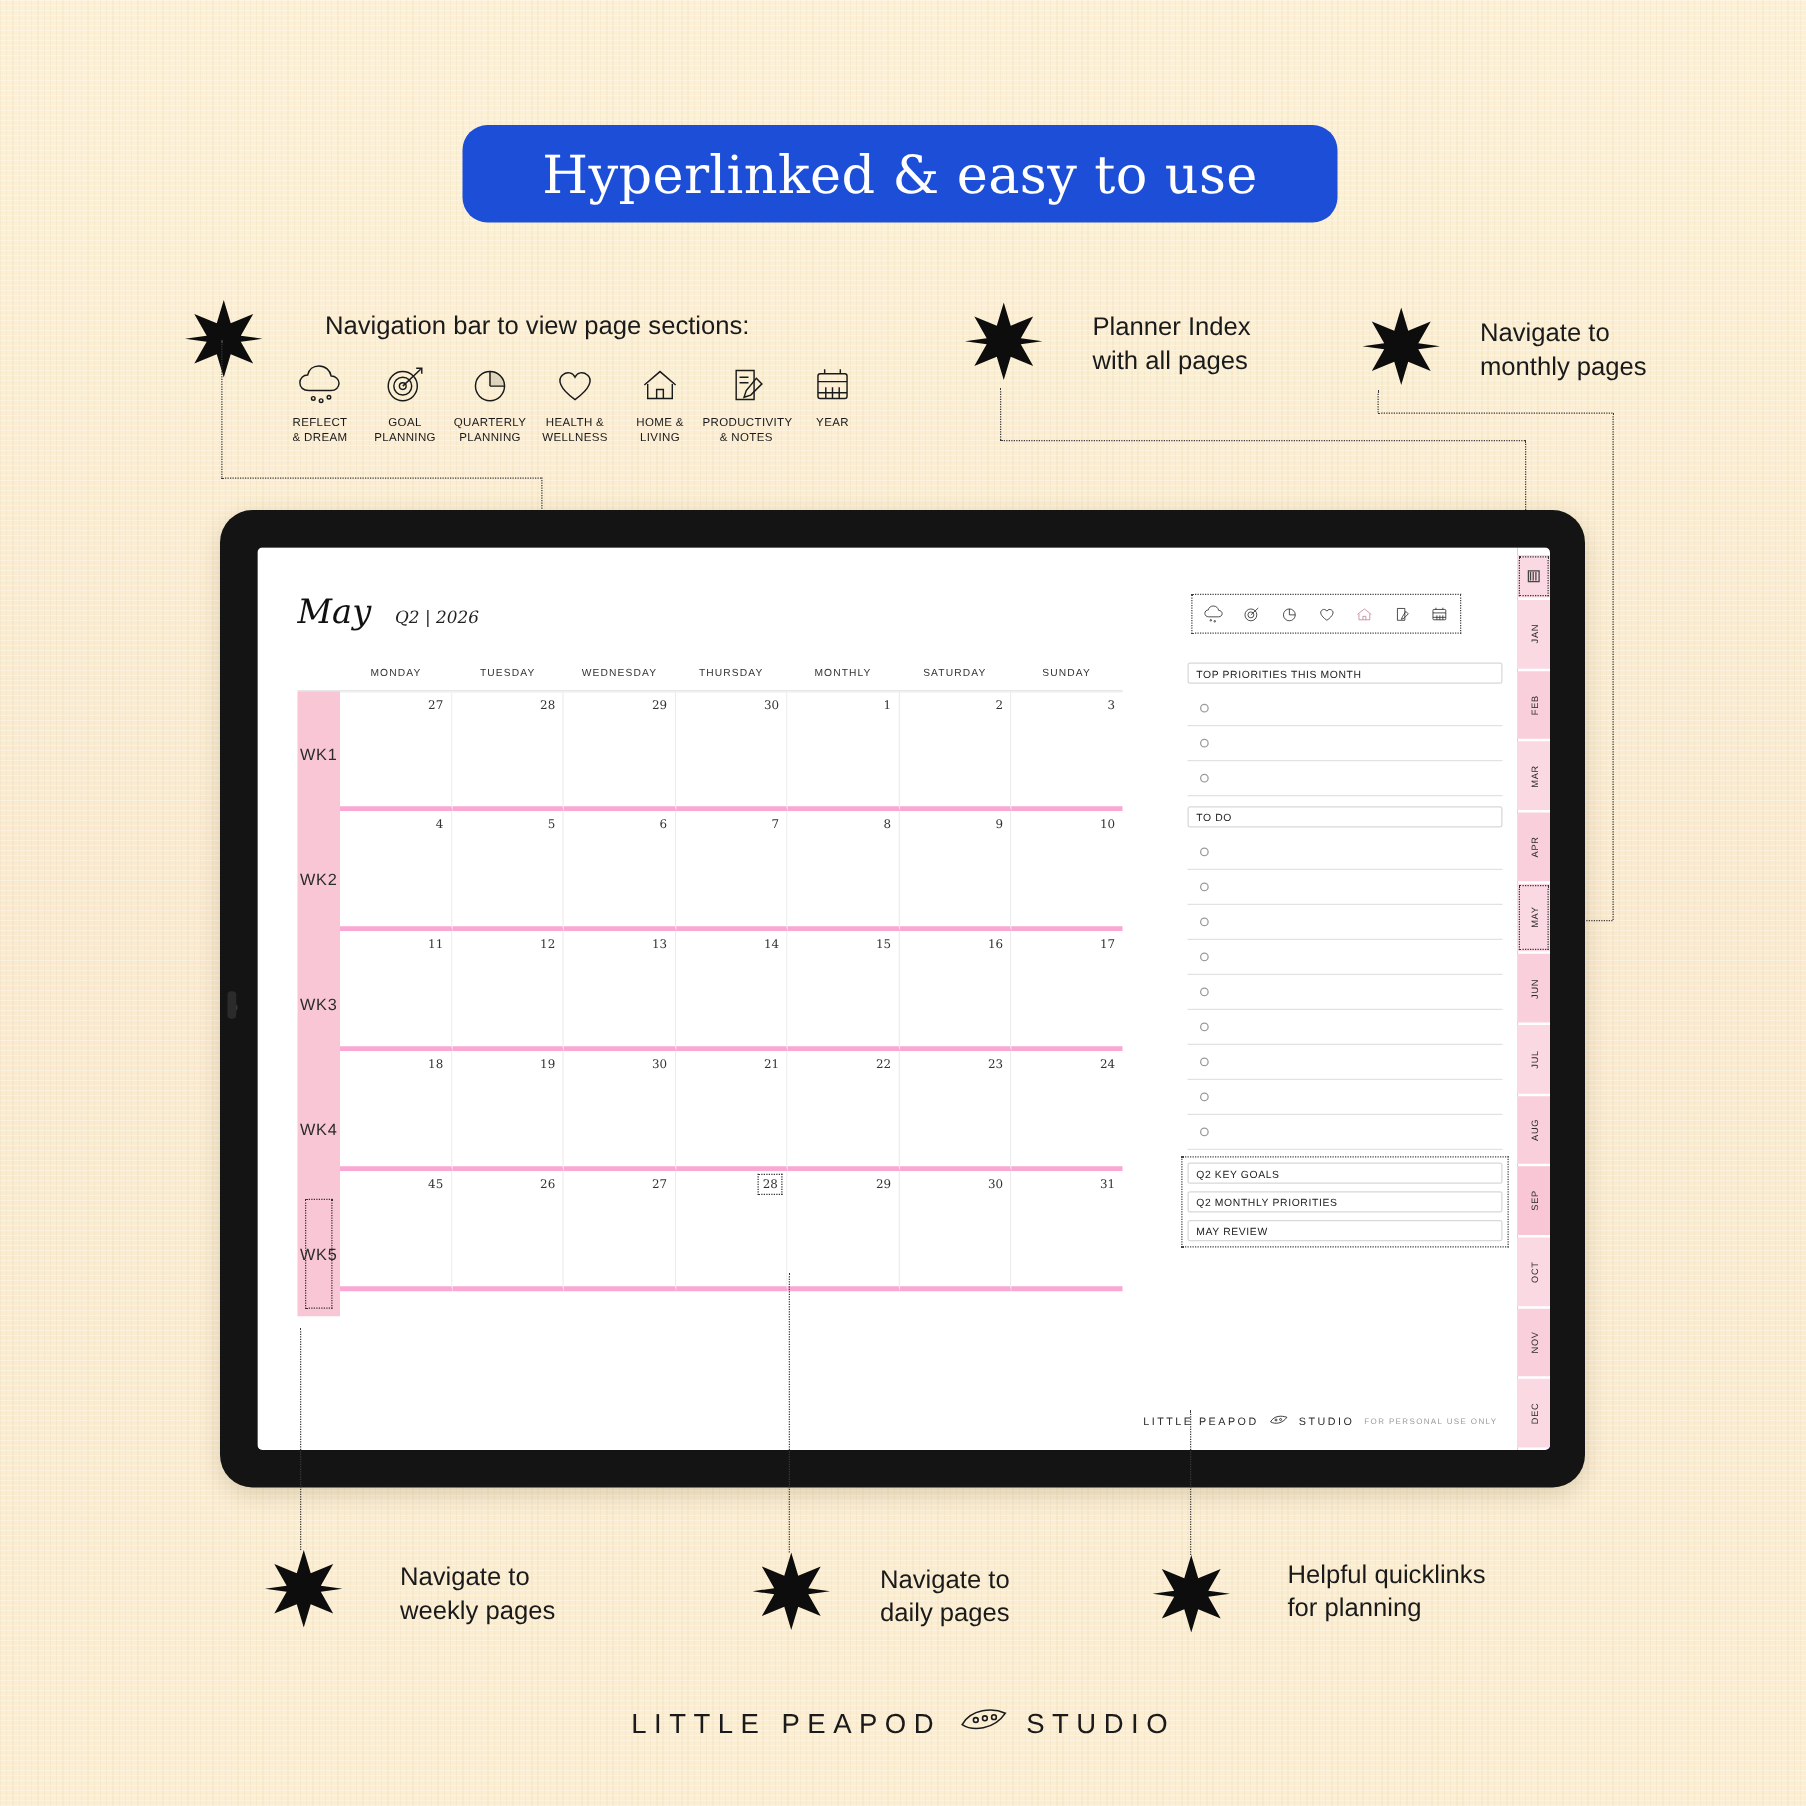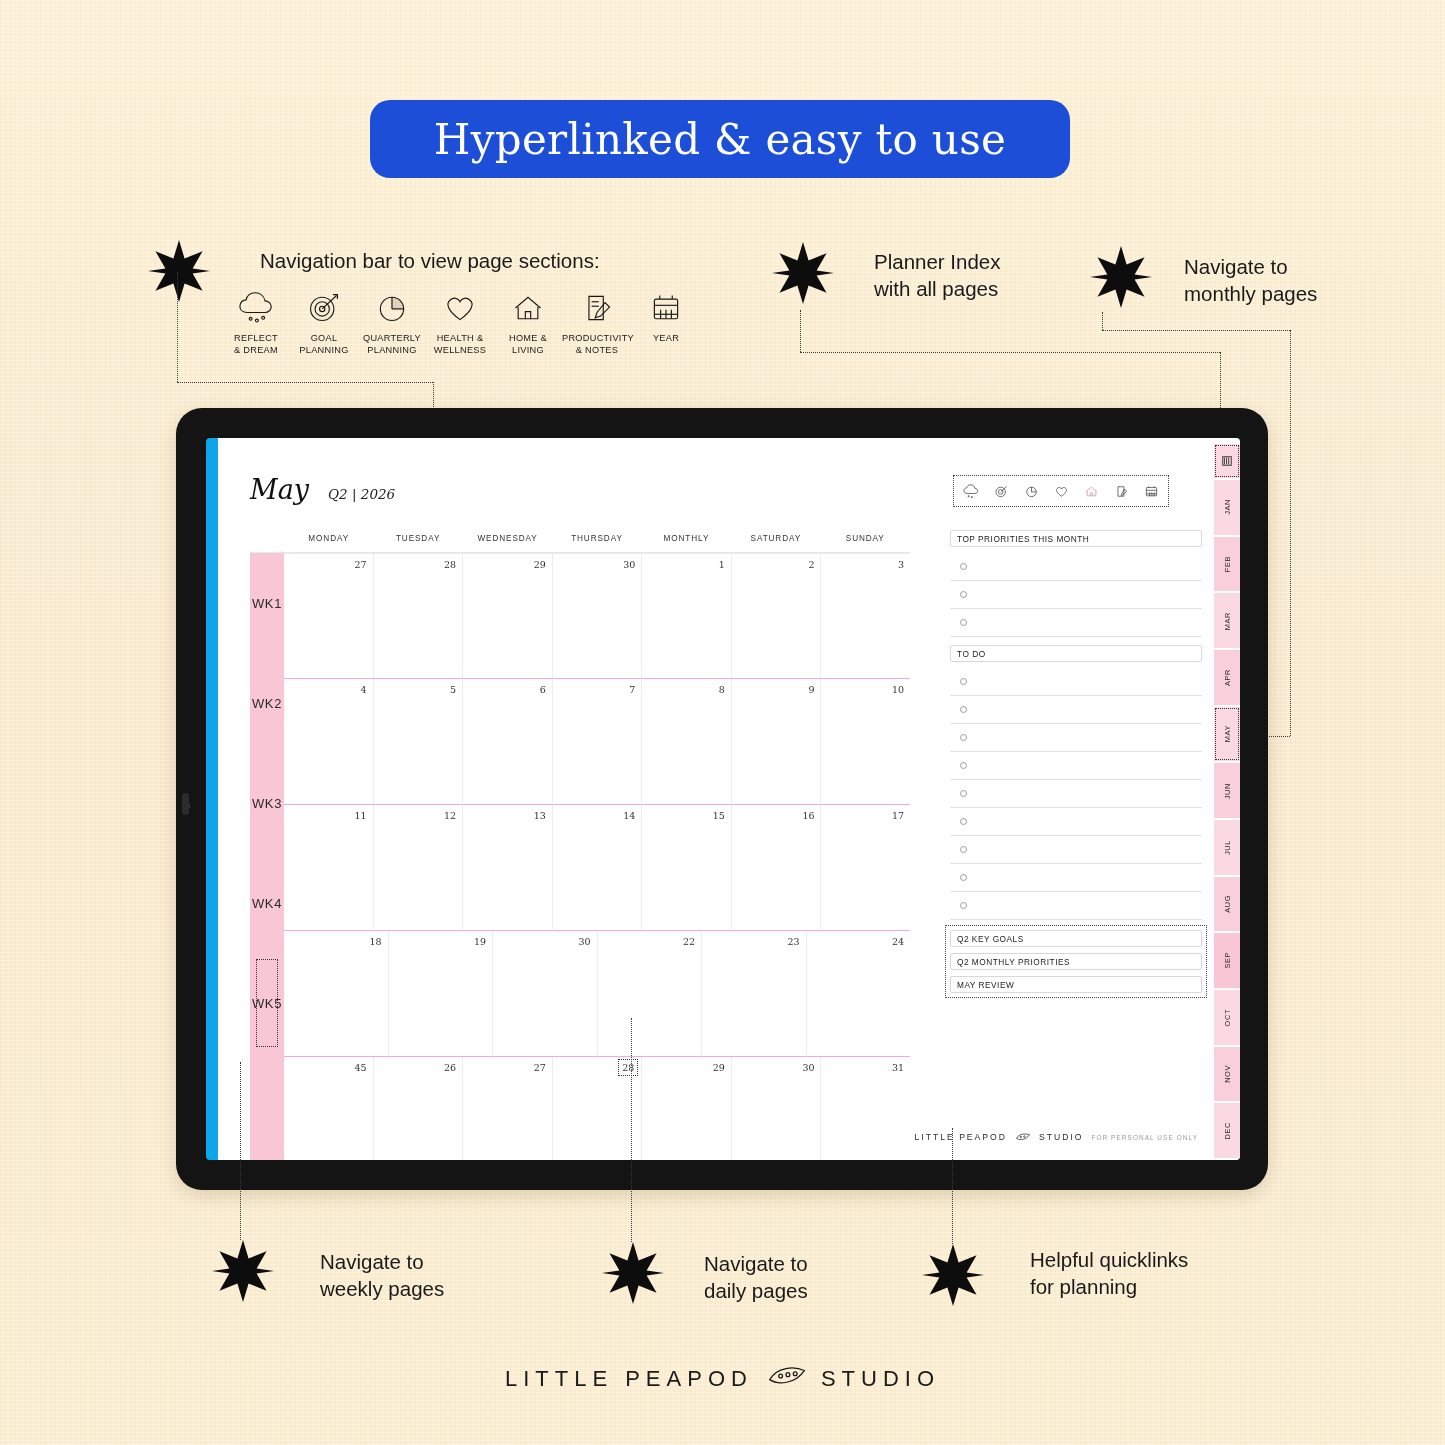--- a/index.html
+++ b/index.html
@@ -63,23 +63,22 @@
   .tablet::after { 
     content: ""; position: absolute; left: 6px; top: 385px; width: 7px; height: 22px;
     background: #2b2b2b; border-radius: 3px;
   }
   .tablet-cam {
     position: absolute; left: 8px; top: 395px; width: 6px; height: 6px;
     background: #3b3b54; border-radius: 50%;
   }
   .screen {
     position: relative; width: 100%; height: 100%;
-    background: #0ea5e9; border-radius: 4px; overflow: hidden;
+    background: #6d28d9; border-radius: 4px; overflow: hidden;
     display: flex;
-    padding-left: 12px;
   }
 
   
   .page { position: relative; flex: 1; height: 100%; background: #fff; }
 
   
   .month-title {
     position: absolute; left: 32px; top: 36px;
     font-family: "DejaVu Serif", serif; font-style: italic; font-size: 27px; color: #111;
   }
@@ -107,21 +106,21 @@
   .cal-body { display: flex; border-top: 1px solid #e6e6e6; }
   .wk-rail { width: 34px; background: #f8c6d4; }
   .wk-cell {
     height: 100px; display: flex; align-items: center; justify-content: center;
     font-size: 13px; letter-spacing: 0.6px; color: #2b2b2b;
   }
   .wk-cell.highlight { outline: 1.2px dotted #333; outline-offset: -7px; }
   .grid { flex: 1; }
   .grid-row { display: flex; }
   .day {
-    flex: 1; height: 126px; border-right: 1px solid #ececec; border-bottom: 1px solid #f9a8d4;
+    flex: 1; height: 96px; border-right: 1px solid #ececec; border-bottom: 4px solid #f9a8d4;
     position: relative; background: #fff;
   }
   .day:last-child { border-right: none; }
   .grid-row:first-child .day { border-top: 1px solid #ececec; }
   .day .num {
     position: absolute; right: 6px; top: 5px; font-size: 9.5px; color: #333;
     font-family: "DejaVu Serif", serif;
   }
   .day.marked .num { outline: 1.2px dotted #333; outline-offset: 2.5px; padding: 0 1px; }
 
@@ -448,20 +447,23 @@
             </div>
             <div class="grid-row">
               <div class="day">
                   <span class="num">18</span>
                 </div>
               <div class="day">
                   <span class="num">19</span>
                 </div>
               <div class="day">
                   <span class="num">30</span>
+                </div>
+              <div class="day">
+                  <span class="num">21</span>
                 </div>
               <div class="day">
                   <span class="num">22</span>
                 </div>
               <div class="day">
                   <span class="num">23</span>
                 </div>
               <div class="day">
                   <span class="num">24</span>
                 </div>

